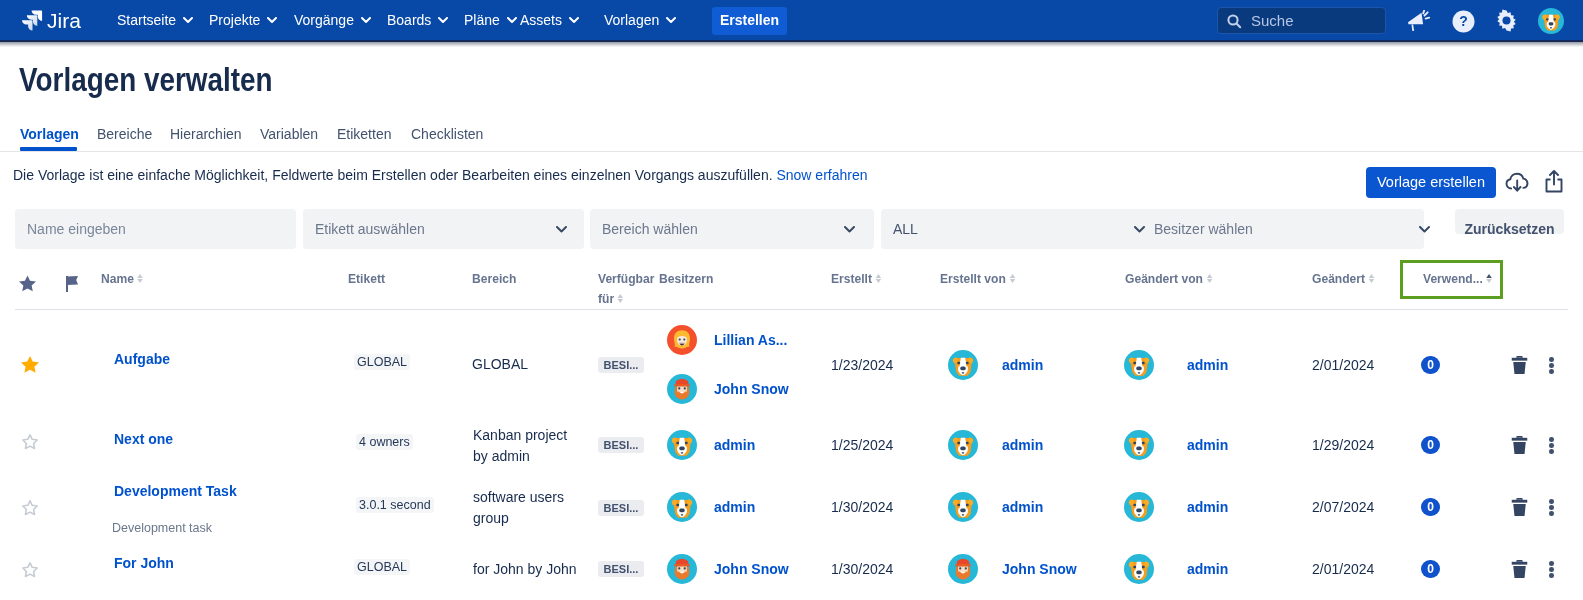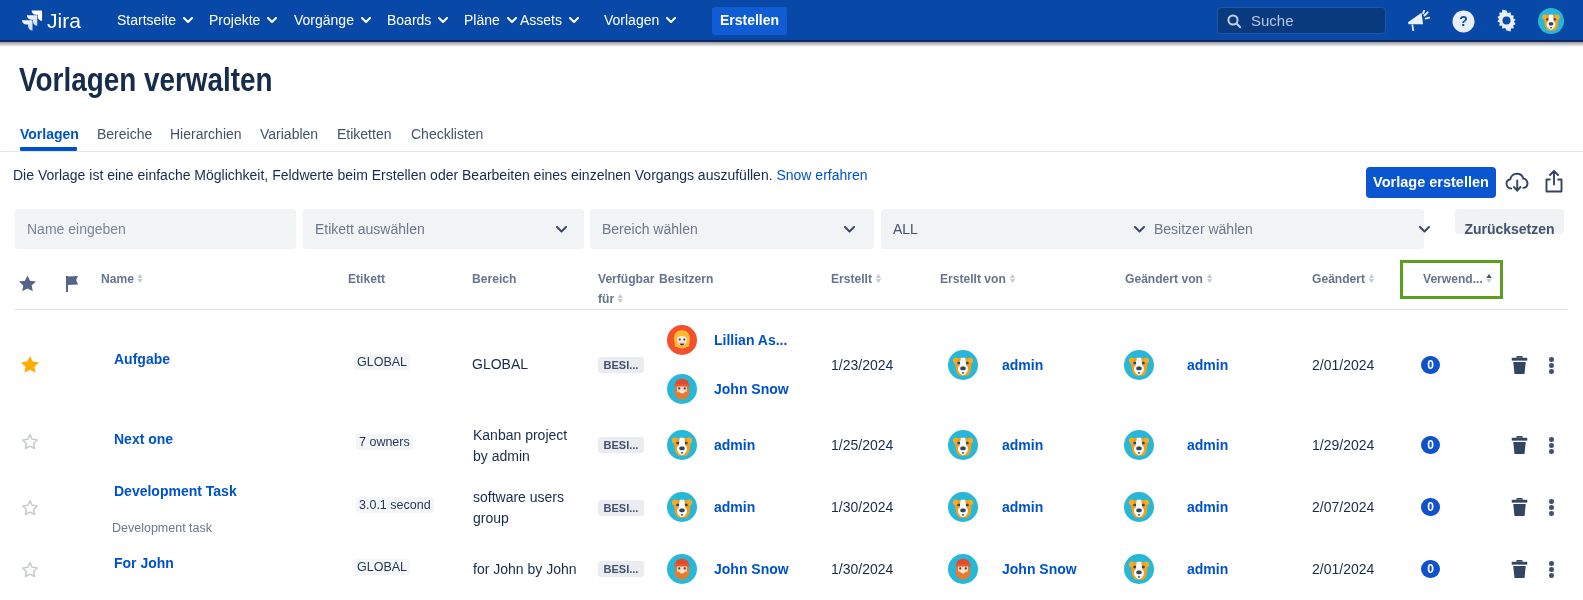--- a/index.html
+++ b/index.html
@@ -20,21 +20,21 @@
 #search .ph{position:absolute;left:33px;top:4px;font-size:15px;color:#b7c6e4;}
 
 #h1{position:absolute;left:19px;top:61px;font-size:33px;font-weight:700;color:#172b4d;transform:scaleX(.845);transform-origin:0 0;white-space:nowrap}
 .tab{position:absolute;top:126px;font-size:14px;color:#42526e}
 .tabact{color:#0052cc;font-weight:700}
 #tabline{position:absolute;left:0;top:151px;width:1583px;height:1px;background:#e3e5e9}
 #tabbar{position:absolute;left:20px;top:147px;width:57px;height:4px;background:#0052cc;border-radius:1px}
 #desc{position:absolute;left:13px;top:167px;font-size:14px;color:#172b4d}
 #desc a{color:#0052cc;text-decoration:none}
 #vbtn{position:absolute;left:1366px;top:167px;width:130px;height:31px;background:#0a56d0;
-border-radius:4px;color:#fff;font-size:14.5px;font-weight:700;text-align:center;line-height:31px}
+border-radius:4px;color:#fff;font-size:14.5px;font-weight:400;text-align:center;line-height:31px}
 
 .fbox{position:absolute;top:209px;height:40px;background:#f2f3f5;border-radius:4px;
 font-size:14px;color:#7a869a;line-height:40px;padding-left:12px}
 .fsel{color:#6b778c}
 #reset{position:absolute;left:1455px;top:209px;width:109px;height:25px;background:#f1f2f4;
 border-radius:4px;font-size:14px;font-weight:700;color:#42526e;text-align:center;line-height:40px}
 
 .th{position:absolute;font-size:13px;font-weight:700;color:#667490;display:flex;gap:4px;align-items:flex-start;white-space:nowrap;transform:scaleX(.93);transform-origin:0 50%}
 .sort{display:inline-flex;flex-direction:column;margin-top:3px;gap:1px}
 .tri{width:0;height:0;border-left:3.5px solid transparent;border-right:3.5px solid transparent}
@@ -285,21 +285,21 @@
   <div class="dots" style="top:357px">
       <i></i>
       <i></i>
       <i></i>
     </div>
 
   <svg class="abs" style="left:21px;top:433px" width="18" height="17" viewBox="0 0 18 17">
       <use href="#starg"></use>
     </svg>
   <div class="lnk" style="left:114px;top:431px">Next one</div>
-  <div class="tag" style="left:356px;top:434px">7 owners</div>
+  <div class="tag" style="left:356px;top:434px">4 owners</div>
   <div class="dt" style="left:473px;top:425px;font-size:14px;line-height:21px">Kanban project<br>by admin</div>
   <div class="besi" style="left:598px;top:437px">BESI...</div>
   <svg class="av" style="left:667px;top:430px" width="30" height="30" viewBox="0 0 36 36">
       <use href="#dogav"></use>
     </svg>
   <div class="lnk" style="left:714px;top:437px">admin</div>
   <div class="dt" style="left:831px;top:437px">1/25/2024</div>
   <svg class="av" style="left:948px;top:430px" width="30" height="30" viewBox="0 0 36 36">
       <use href="#dogav"></use>
     </svg>

